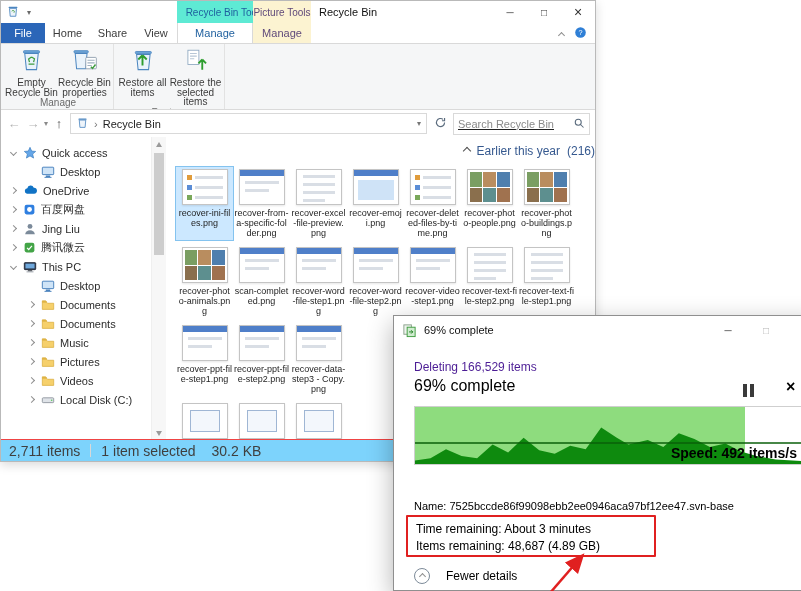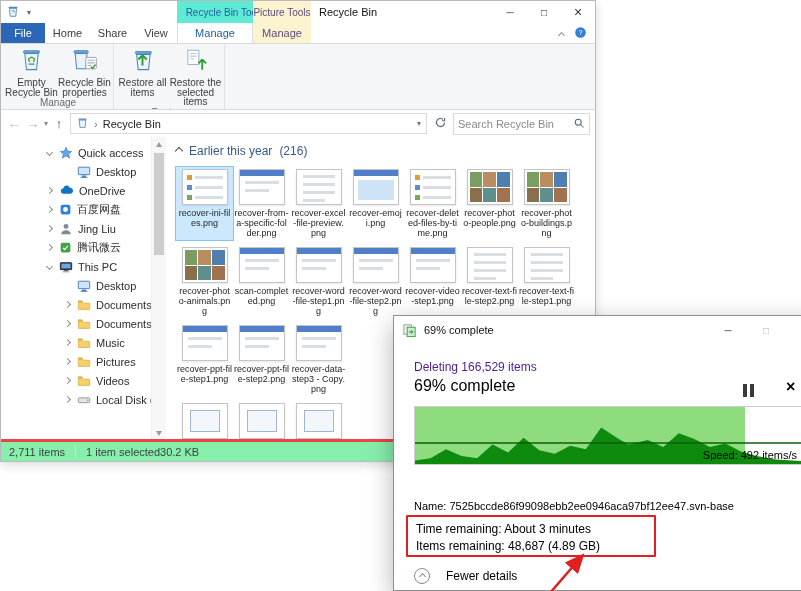--- a/index.html
+++ b/index.html
@@ -35,60 +35,60 @@
 .rb-group-label{font-size:10px;color:#6a6a6a;text-align:center;padding:0 0 2px;}
 
 .addressbar{display:flex;align-items:center;height:27px;padding:0 5px;gap:3px;background:#fff;}
 .nav-glyph{font-size:13px;color:#b4b4b4;width:16px;text-align:center;line-height:1;}
 .nav-glyph.enabled{color:#4a4a4a;}
 .nav-caret{font-size:8px;color:#8a8a8a;}
 .breadcrumb{flex:1;height:21px;border:1px solid #d9d9d9;display:flex;align-items:center;padding:0 5px;gap:5px;font-size:11px;color:#222;}
 .bc-chev{font-size:11px;color:#777;}
 .bc-caret{margin-left:auto;font-size:8px;color:#777;}
 .refresh-btn{width:20px;text-align:center;}
-.searchbox{width:137px;height:22px;border:1px solid #d9d9d9;display:flex;align-items:center;padding:0 4px;}
+.searchbox{width:137px;height:22px;border:1px solid #d9d9d9;display:flex;align-items:center;padding:0 4px;text-decoration:underline;}
 .searchbox input{flex:1;border:none;outline:none;font-size:11px;color:#333;font-family:inherit;min-width:0;background:transparent;}
 .searchbox input::placeholder{color:#8a8a8a;}
 
 .main{display:flex;height:304px;}
-.sidebar{width:150px;overflow:hidden;padding-top:6px;padding-left:36px;}
+.sidebar{width:150px;overflow:hidden;padding-top:6px;}
 .sb-item{display:flex;align-items:center;height:19px;font-size:11px;color:#2b2b2b;gap:5px;padding-left:8px;white-space:nowrap;}
 .sb-item.indent1{padding-left:26px;}
 .expander{width:9px;display:flex;justify-content:center;flex:none;}
 .sb-icon{display:flex;align-items:center;flex:none;}
 .sb-scrollbar{width:15px;background:#f7f7f7;position:relative;border-left:1px solid #efefef;}
 .sb-thumb{position:absolute;left:2px;right:2px;top:16px;height:102px;background:#cdcdcd;}
 .tri{width:0;height:0;border-left:3.5px solid transparent;border-right:3.5px solid transparent;position:absolute;left:4px;}
 .tri.up{top:5px;border-bottom:5px solid #9a9a9a;}
 .tri.down{bottom:5px;border-top:5px solid #9a9a9a;}
 
 .files{flex:1;padding:4px 0 0 10px;overflow:hidden;position:relative;}
-.group-header{display:flex;align-items:center;gap:7px;font-size:12px;color:#36598f;margin:3px 0 9px;}
+.group-header{display:flex;align-items:center;gap:7px;font-size:12px;color:#36598f;margin:3px 0 9px;justify-content:flex-end;}
 .file-row{display:flex;margin-bottom:5px;}
 .file-item{width:57px;padding:2px 1px;}
 .file-item.selected{background:#cce8ff;outline:1px solid #84c3ef;}
 .file-name{font-size:9px;line-height:10px;text-align:center;word-break:break-all;color:#1f1f1f;max-height:31px;overflow:hidden;}
 
 .thumb{display:block;width:46px;height:36px;background:#fff;border:1px solid #c4c4c4;margin:0 auto 3px;position:relative;overflow:hidden;box-shadow:0 1px 2px rgba(0,0,0,.10);}
 .thumb span,.thumb i,.thumb b{display:block;}
 .thumb .tw-bar{height:6px;background:#4f7fc9;}
 .thumb .tw-l{height:3px;background:#d9dee5;margin:5px 5px 0;}
 .thumb .tw-l.short{width:55%;}
 .thumb .td-l{height:3px;background:#d9dee5;margin:5px 6px 0;}
 .thumb .td-l.short{width:50%;}
 .thumb .tl-row{display:flex;align-items:center;gap:3px;margin:5px 4px 0;}
 .thumb .tl-row i{width:5px;height:5px;flex:none;}
 .thumb .tl-row b{flex:1;height:3px;background:#d9dee5;}
 .thumb .tp-grid{position:absolute;inset:2px;display:grid;grid-template-columns:1fr 1fr 1fr;grid-auto-rows:1fr;gap:1px;}
 .thumb .tg-box{position:absolute;left:7px;top:6px;right:7px;bottom:6px;border:1px solid #9fb6d4;background:#f3f7fc;}
 .thumb .tp-body{position:absolute;left:4px;top:10px;right:4px;bottom:4px;background:#cfe3f7;}
 
-.statusbar{position:absolute;left:0;right:0;bottom:0;height:22px;border-top:3px solid #ef4444;display:flex;align-items:center;font-size:11px;color:#3f3f3f;padding-left:8px;background:#86efac;}
+.statusbar{position:absolute;left:0;right:0;bottom:0;height:22px;border-top:1px solid #ef4444;display:flex;align-items:center;font-size:14px;color:#3f3f3f;padding-left:8px;background:#7dd3fc;}
 .sb-div{width:1px;height:13px;background:#d8d8d8;margin:0 10px;}
-.sb-size{margin-left:0;}
+.sb-size{margin-left:16px;}
 
 
 .chev{display:inline-block;width:5px;height:5px;border-right:1px solid #8f8f8f;border-bottom:1px solid #8f8f8f;}
 .chev.right{transform:rotate(-45deg);}
 .chev.down{transform:rotate(45deg);}
 .chev.up{transform:rotate(-135deg);}
 .chev.dark{border-color:#4f4f4f;width:6px;height:6px;}
 
 
 .dialog{position:absolute;left:365px;top:315px;width:431px;height:276px;background:#fff;border:1px solid #8f8f8f;box-shadow:0 8px 24px rgba(0,0,0,.30);z-index:20;margin-left:28px;}
@@ -100,21 +100,21 @@
 .dlg-btn.disabled{color:#b5b5b5;}
 .dlg-btn.close{font-size:14px;}
 .dlg-action{position:absolute;left:20px;top:44px;font-size:12px;color:#4c1d95;}
 .dlg-percent{position:absolute;left:20px;top:61px;font-size:16px;color:#000;}
 .dlg-pause{position:absolute;left:349px;top:68px;display:flex;gap:3px;}
 .dlg-pause i{display:block;width:4px;height:13px;background:#3a3a3a;}
 .dlg-cancel{position:absolute;left:392px;top:62px;font-size:16px;font-weight:bold;color:#000;}
 .chart{position:absolute;left:20px;top:90px;width:390px;height:59px;border:1px solid #cfcfcf;background:#fff;}
 .chart-fill{position:absolute;left:0;top:0;bottom:0;background:#8edc7e;}
 .chart svg{position:absolute;left:0;top:0;}
-.speed{position:absolute;right:6px;bottom:3px;font-size:11px;color:#000;}
+.speed{position:absolute;right:6px;bottom:3px;font-size:14px;color:#000;font-weight:bold;}
 .dlg-name{position:absolute;left:20px;top:184px;font-size:11px;color:#000;width:402px;white-space:nowrap;overflow:hidden;}
 .anno-box{position:absolute;left:12px;top:199px;width:250px;height:42px;border:2px solid #e02020;z-index:24;border-radius:1px;}
 .dlg-time{position:absolute;left:22px;top:206px;font-size:12px;color:#000;}
 .dlg-items{position:absolute;left:22px;top:223px;font-size:12px;color:#000;}
 .dlg-details{position:absolute;left:20px;top:252px;display:flex;align-items:center;gap:16px;font-size:12px;color:#000;}
 .details-circle{width:16px;height:16px;border:1px solid #7d8b99;border-radius:50%;display:flex;align-items:center;justify-content:center;}
 .anno-arrow{position:absolute;left:150px;top:232px;z-index:25;}
 </style>
 </head>
 <body>

